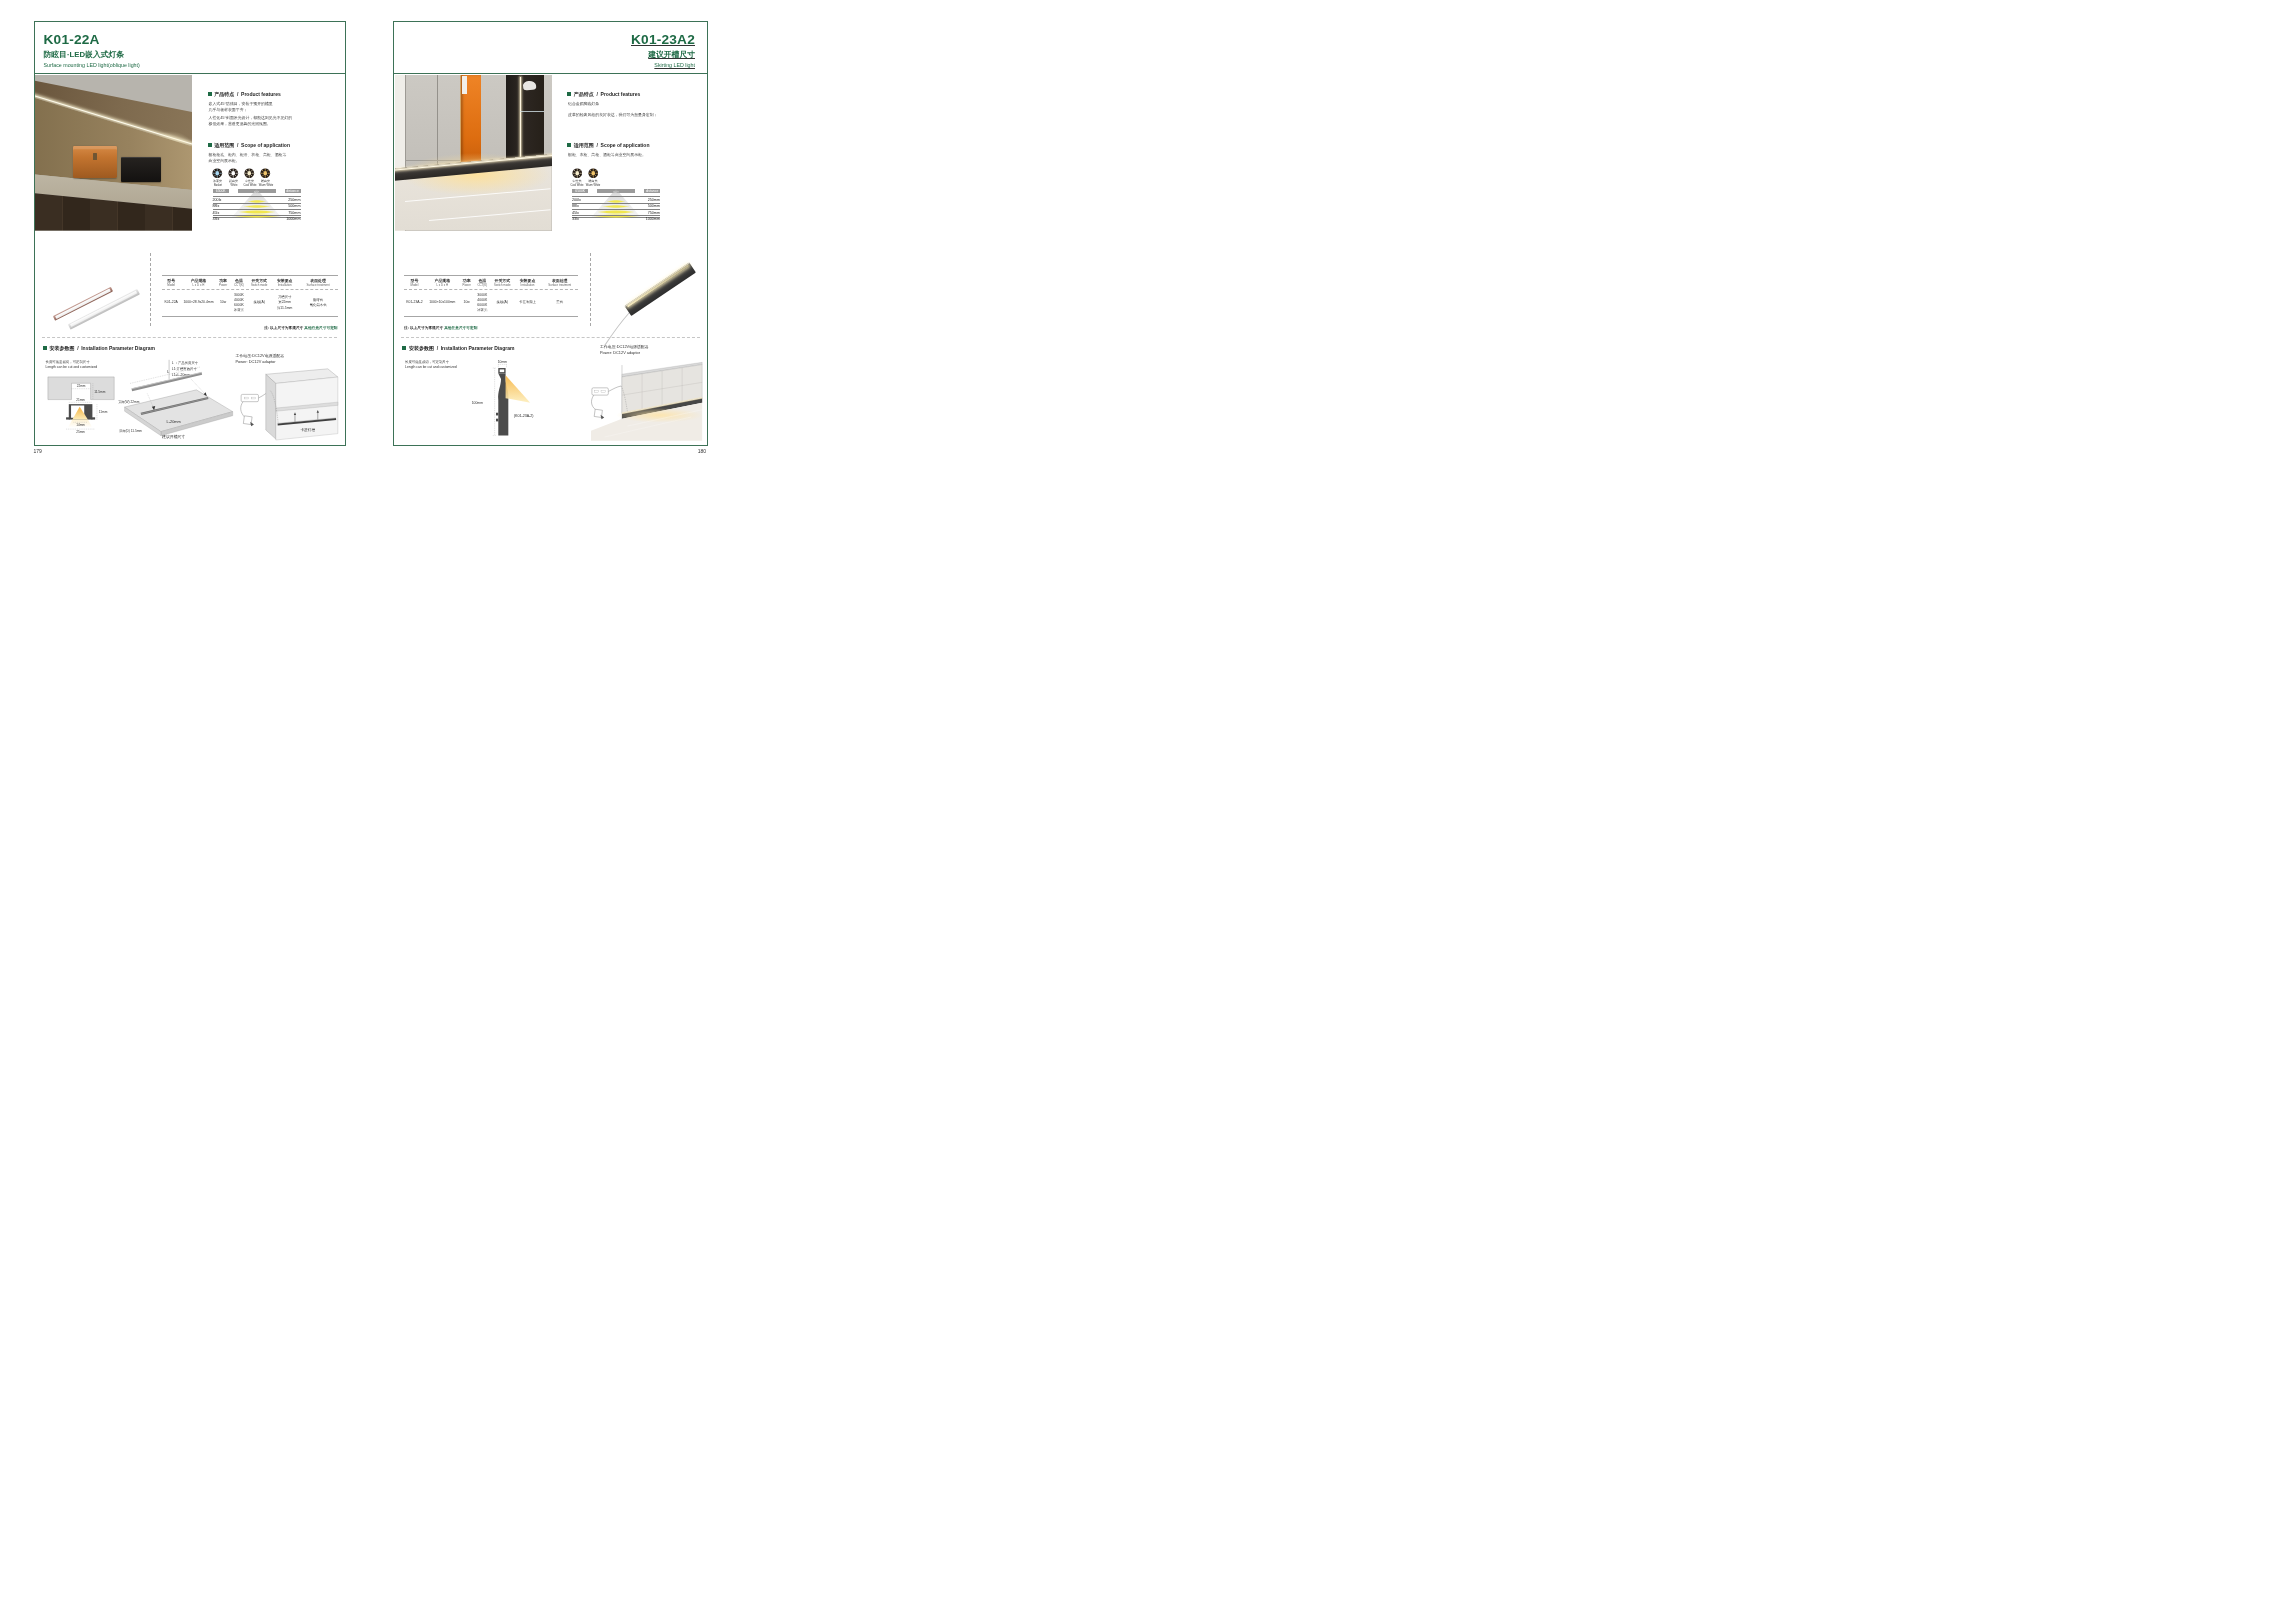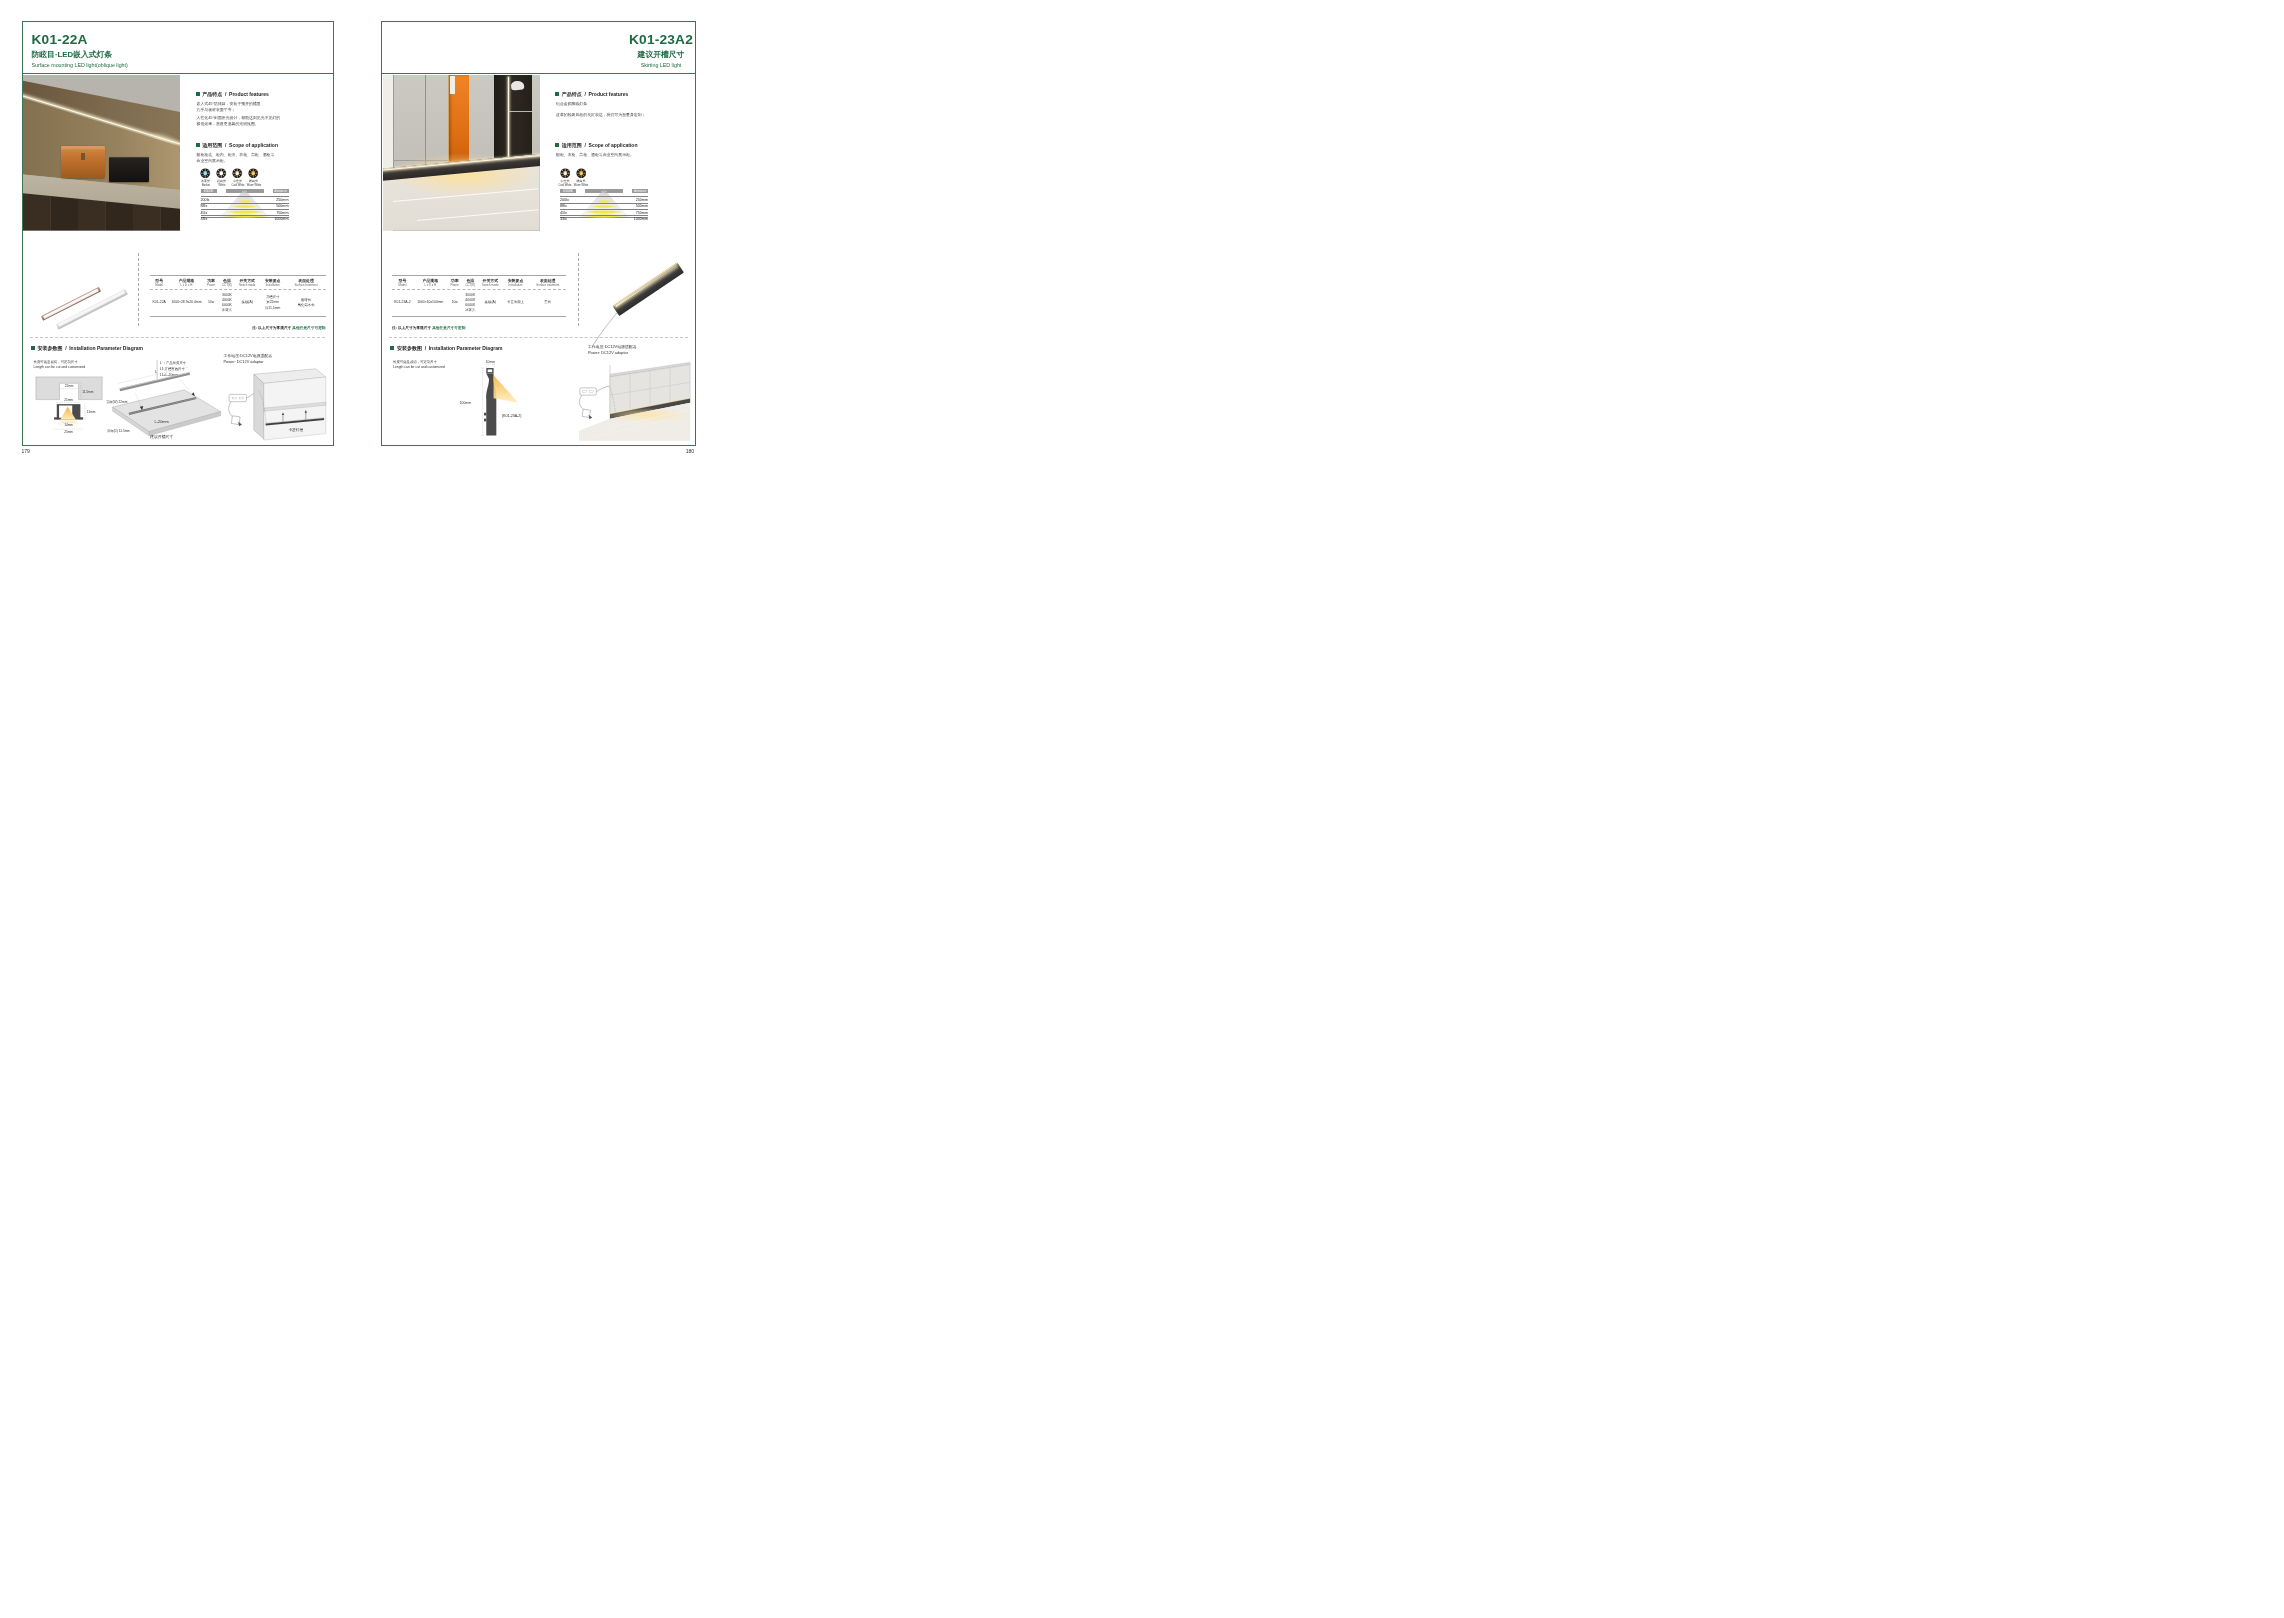--- a/index.html
+++ b/index.html
@@ -1,22 +1,22 @@
 <!DOCTYPE html>
 <html style="font-size:7.3px"><head>
 <meta charset="utf-8">
 <style>
   :root{ --green:#1e6a45; }
   html,body{margin:0;padding:0;background:#ffffff;}
   body{font-family:"Liberation Sans","DejaVu Sans",sans-serif;color:#333;}
-  .canvas{position:relative;width:714px;height:465px;background:#fff;overflow:hidden;}
+  .canvas{position:relative;width:714px;height:465px;background:#fff;overflow:hidden;margin-left:12px;}
   .page{position:absolute;top:20.6px;height:423px;border:0.5px solid #3d7257;background:#fff;}
   
   .titleblock{position:absolute;top:11px;left:9px;}
-  .titleblock.tright{left:auto;right:2px;text-align:center;}
+  .titleblock.tright{left:auto;right:12px;text-align:right;text-decoration:underline;}
   .model{font-size:13.7px;font-weight:bold;color:var(--green);letter-spacing:0.2px;line-height:1.05;}
   .title-cn{font-size:7.8px;font-weight:bold;color:var(--green);margin-top:2.3px;}
   .title-en{font-size:5.3px;color:var(--green);margin-top:1.4px;}
   .header-rule{position:absolute;top:51px;left:0;right:0;border-top:0.5px solid #3d7257;}
   
   .photo{position:absolute;left:0.5px;top:53px;width:157px;height:156px;overflow:hidden;background:#b7b4ad;}
   .photo>div{position:absolute;}
   .pl-under{left:0;top:0;width:100%;height:100%;clip-path:polygon(0 4%,100% 24%,100% 46%,0 15%);background:linear-gradient(100deg,#6a563d,#7e6a4e 50%,#8c785a);}
   .pl-led{left:-3%;top:12.5%;width:108%;height:1.4px;background:#fffdf0;box-shadow:0 0 3.2px 1.1px rgba(255,248,214,.95);transform:rotate(17deg);transform-origin:left center;}
   .pl-glow{left:70%;top:36%;width:32%;height:26%;background:radial-gradient(closest-side,rgba(255,244,204,.95),rgba(255,244,204,0));}

